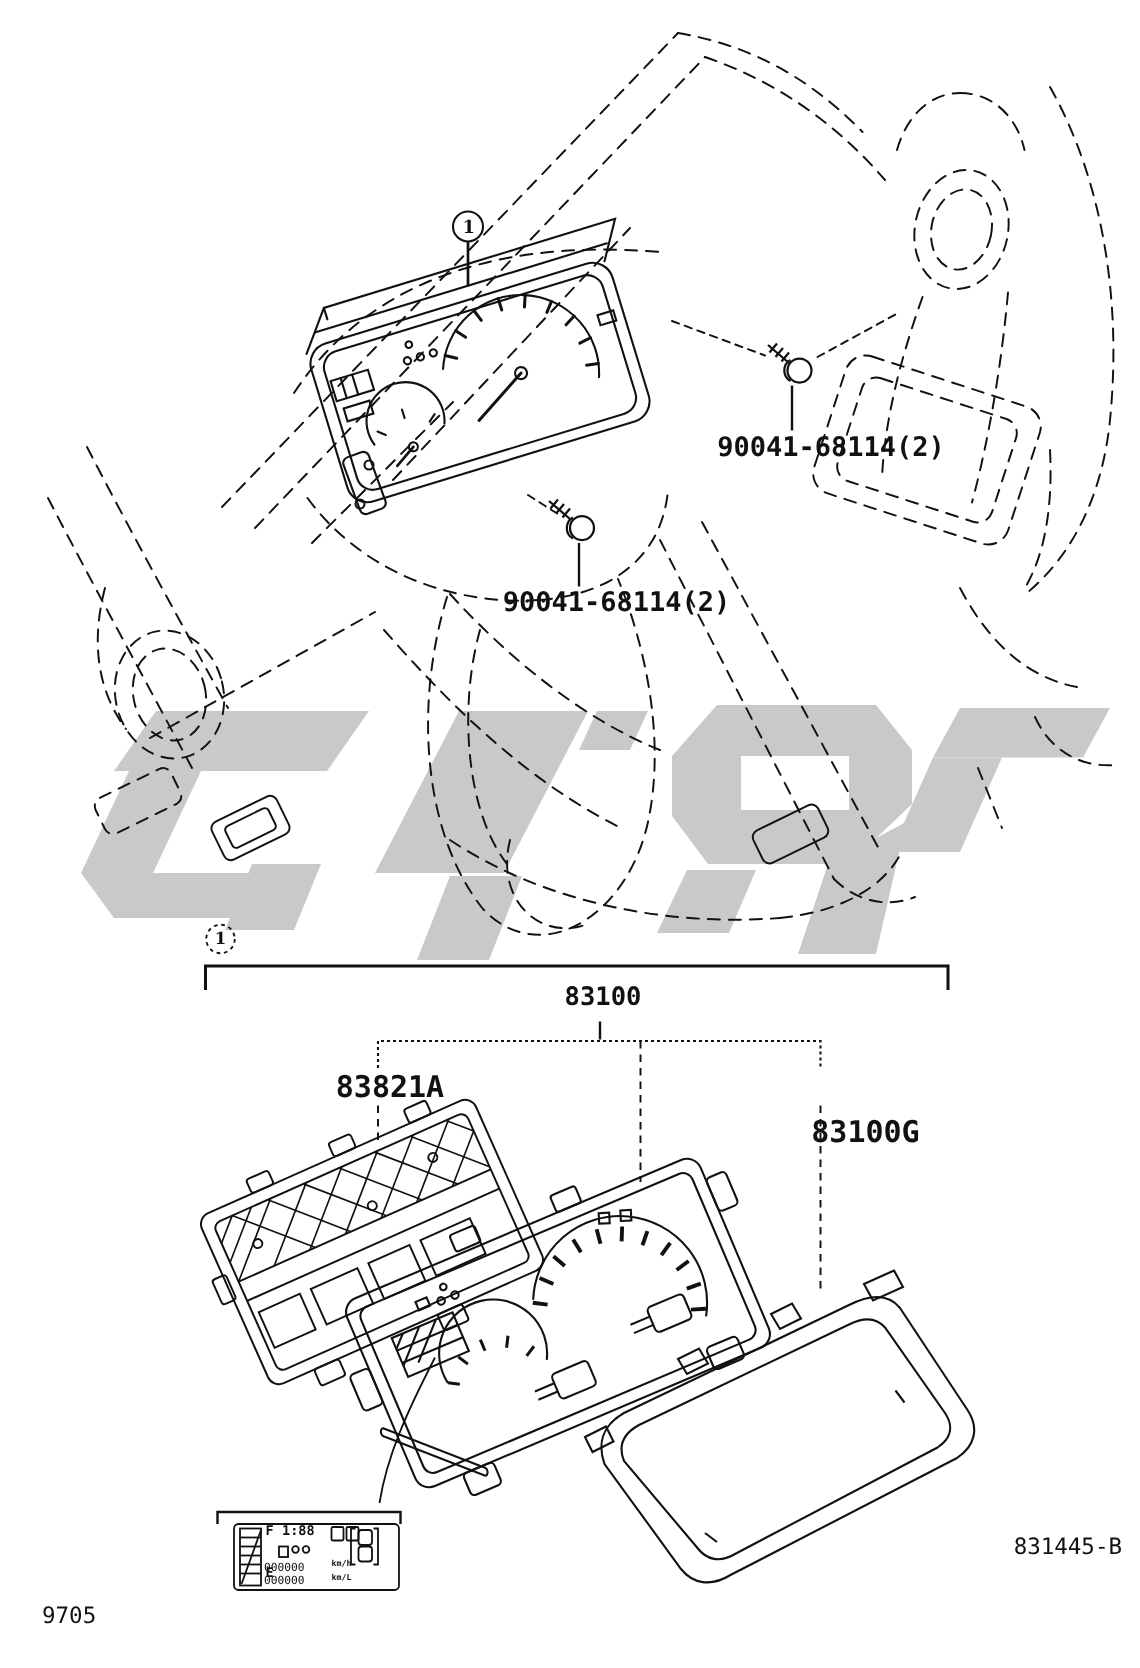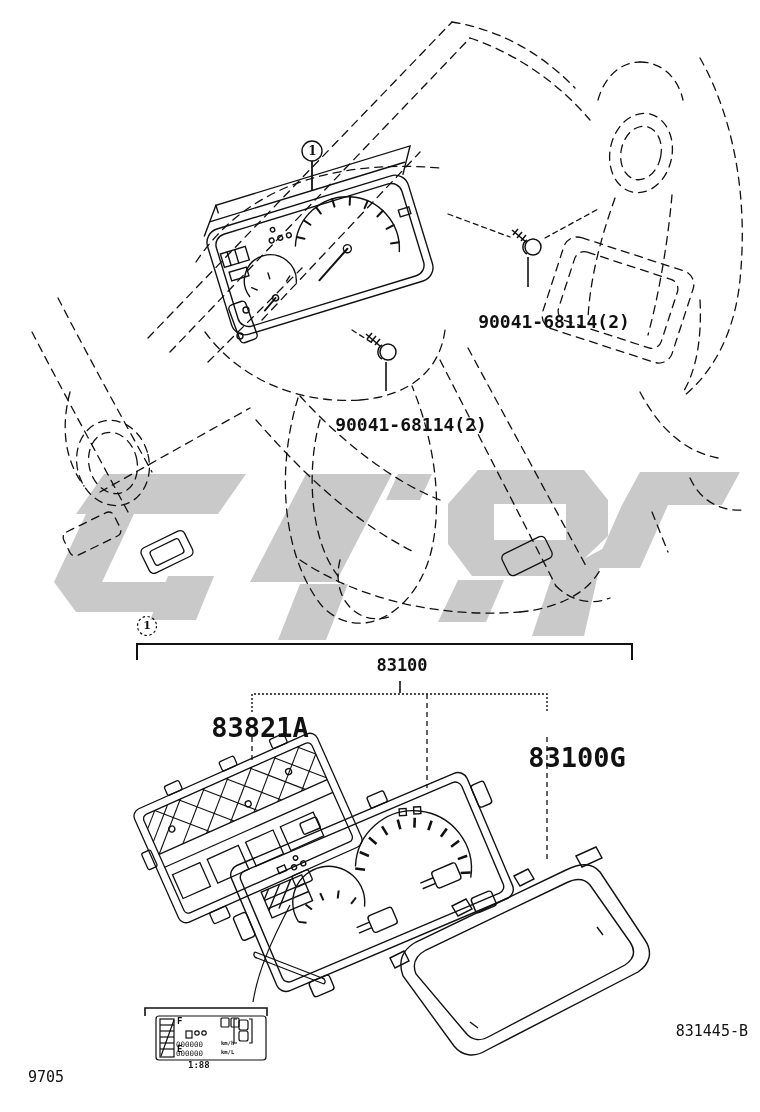--- a/index.html
+++ b/index.html
@@ -5,22 +5,22 @@
   html,body{margin:0;padding:0;background:#888;}
   #stage{
     position:relative;width:760px;height:1112px;background:#ffffff;
     overflow:hidden;font-family:"DejaVu Sans Mono","Liberation Mono",monospace;
   }
   svg{position:absolute;left:0;top:0;}
   .lbl{
     position:absolute;color:#111;font-family:"DejaVu Sans Mono","Liberation Mono",monospace;
     font-weight:bold;white-space:nowrap;line-height:1;
   }
-  .part-label{font-size:18px;letter-spacing:0px;text-align:center;margin-top:23px;}
-  .tree-label{font-size:27px;text-align:center;}
+  .part-label{font-size:18px;letter-spacing:0px;text-align:center;}
+  .tree-label{font-size:20px;text-align:center;}
   .ref-num{font-family:"DejaVu Serif","Liberation Serif",serif;font-size:12px;font-weight:bold;text-align:center;}
   .corner{font-size:15px;font-weight:normal;}
   .lcd-t{font-weight:bold;color:#111;position:absolute;line-height:1;font-family:"DejaVu Sans Mono",monospace;}
 </style>
 </head>
 <body>
 
 <div id="stage">
 
 <svg width="760" height="1112" viewBox="0 0 760 1112">
@@ -313,21 +313,21 @@
 
   <div class="lbl part-label" style="left:473px;top:290px;width:162px;">90041-68114(2)</div>
   <div class="lbl part-label" style="left:330px;top:393px;width:162px;">90041-68114(2)</div>
 
   <div class="lbl tree-label" style="left:347px;top:657px;width:110px;font-size:17px;">83100</div>
   <div class="lbl tree-label" style="left:200px;top:714px;width:120px;">83821A</div>
   <div class="lbl tree-label" style="left:517px;top:714px;width:120px;margin-top:30px;">83100G</div>
 
   <div class="lcd-t" style="left:177px;top:1017px;font-size:9px;">F</div>
   <div class="lcd-t" style="left:177px;top:1045px;font-size:9px;">E</div>
-  <div class="lcd-t" style="left:188px;top:1061px;font-size:9px;text-align:center;">1:88</div>
+  <div class="lcd-t" style="left:188px;top:1017px;font-size:9px;text-align:center;">1:88</div>
   <div class="lcd-t" style="left:176px;top:1041px;font-size:7.5px;font-weight:normal;">000000</div>
   <div class="lcd-t" style="left:176px;top:1050px;font-size:7.5px;font-weight:normal;">000000</div>
   <div class="lcd-t" style="left:221px;top:1041px;font-size:5.5px;">km/h</div>
   <div class="lcd-t" style="left:221px;top:1050px;font-size:5.5px;">km/L</div>
 
   <div class="lbl corner" style="left:28px;top:1070px;">9705</div>
   <div class="lbl corner" style="left:600px;top:1024px;width:148px;text-align:right;">831445-B</div>
 
 </div>
 

